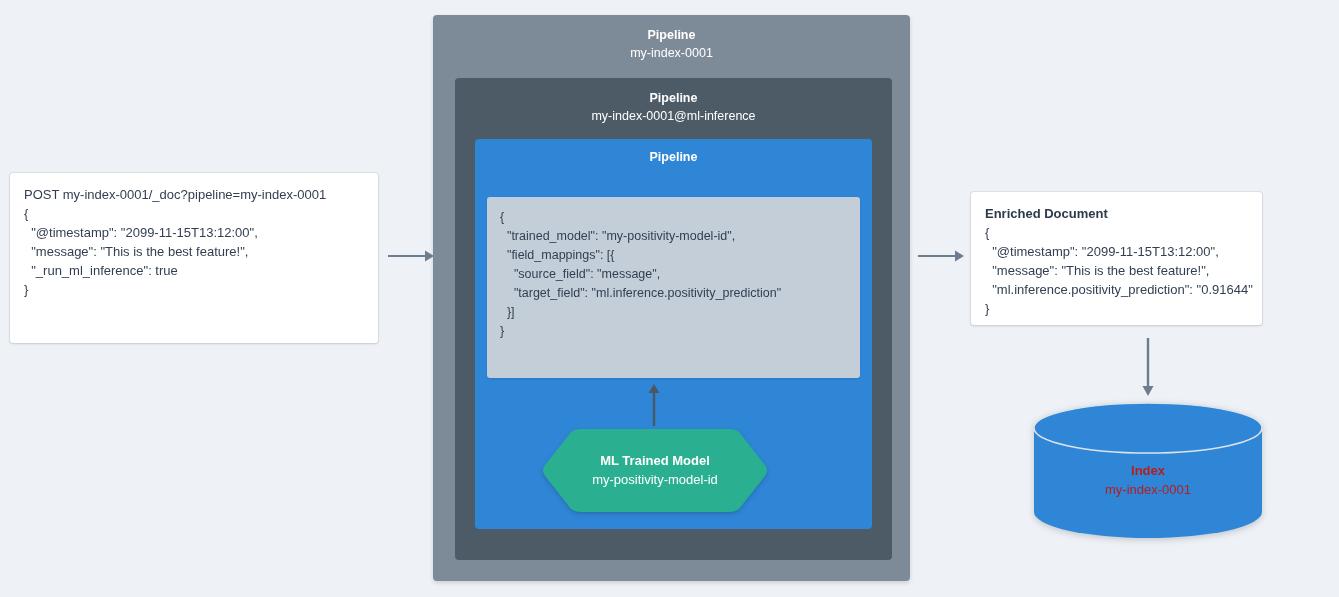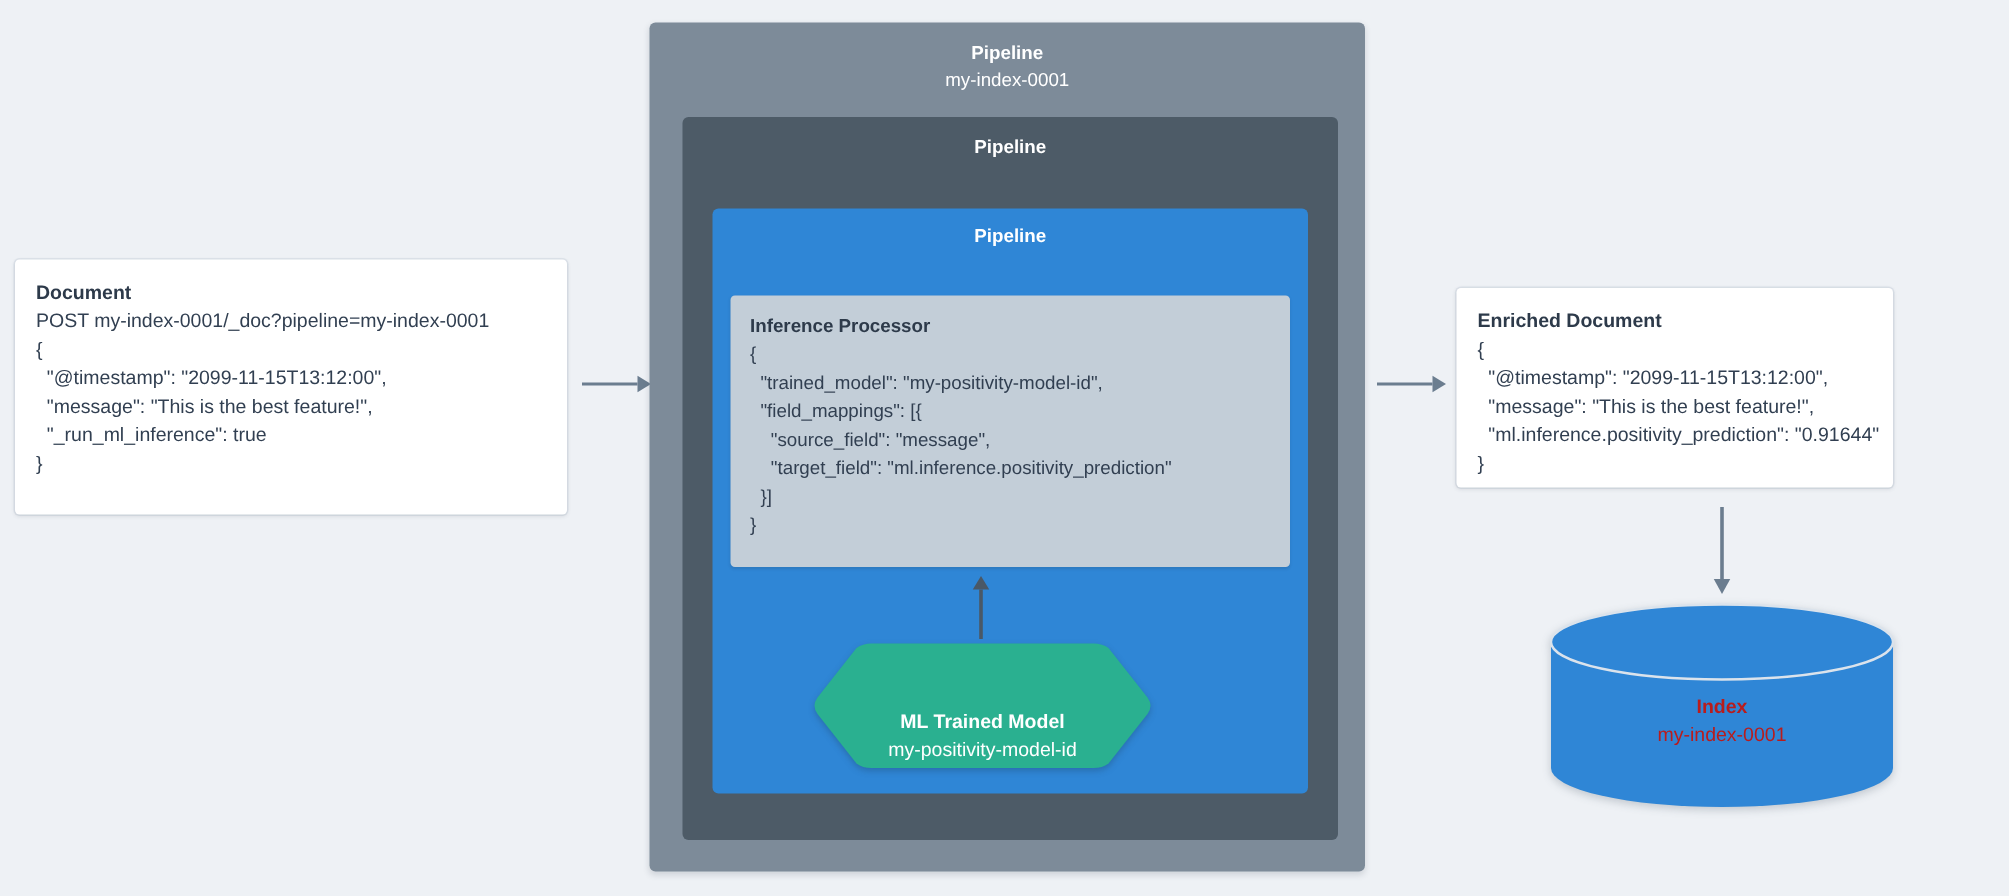--- a/index.html
+++ b/index.html
@@ -115,21 +115,20 @@
     left: 0; right: 0;
     text-align: center;
     color: #ffffff;
     pointer-events: none;
   }
   .hex-label .k {
     display: block;
     font-size: 13px;
     font-weight: bold;
     line-height: 18px;
-    margin-top: 20px;
   }
   .hex-label .v {
     display: block;
     font-size: 13px;
     font-weight: normal;
     line-height: 19px;
   }
 
   
   .cyl-wrap {
@@ -162,21 +161,20 @@
     position: absolute;
   }
   .arrow svg { display: block; }
 </style>
 </head>
 <body>
 
 <div id="stage">
 
   <div class="doc-card" style="left:10px; top:173px; width:368px; height:170px;">
-    <div class="doc-title">Document</div>
     <div class="doc-line">POST my-index-0001/_doc?pipeline=my-index-0001</div>
     <div class="doc-line">{</div>
     <div class="doc-line">  "@timestamp": "2099-11-15T13:12:00",</div>
     <div class="doc-line">  "message": "This is the best feature!",</div>
     <div class="doc-line">  "_run_ml_inference": true</div>
     <div class="doc-line">}</div>
   </div>
 
   <div class="arrow" style="left:388px; top:249px;">
     <svg width="46" height="14" viewBox="0 0 46 14" aria-hidden="true">
@@ -187,29 +185,29 @@
 
   <div class="pipe pipe-outer" style="left:433px; top:15px; width:477px; height:566px;">
     <div class="pipe-head" style="top:12px;">
       <span class="k">Pipeline</span>
       <span class="v">my-index-0001</span>
     </div>
 
     <div class="pipe pipe-mid" style="left:22px; top:63px; width:437px; height:482px;">
       <div class="pipe-head" style="top:12px;">
         <span class="k">Pipeline</span>
+        <span class="v">my-index-0001@ml-inference</span>
       </div>
 
       <div class="pipe pipe-inner" style="left:20px; top:61px; width:397px; height:390px;">
         <div class="pipe-head" style="top:10px;">
           <span class="k">Pipeline</span>
         </div>
 
         <div class="proc" style="left:12px; top:58px; width:373px; height:181px;">
-          <div class="proc-title">Inference Processor</div>
           <div class="proc-line">{</div>
           <div class="proc-line">  "trained_model": "my-positivity-model-id",</div>
           <div class="proc-line">  "field_mappings": [{</div>
           <div class="proc-line">    "source_field": "message",</div>
           <div class="proc-line">    "target_field": "ml.inference.positivity_prediction"</div>
           <div class="proc-line">  }]</div>
           <div class="proc-line">}</div>
         </div>
 
         <div class="arrow" style="left:172px; top:245px;">

